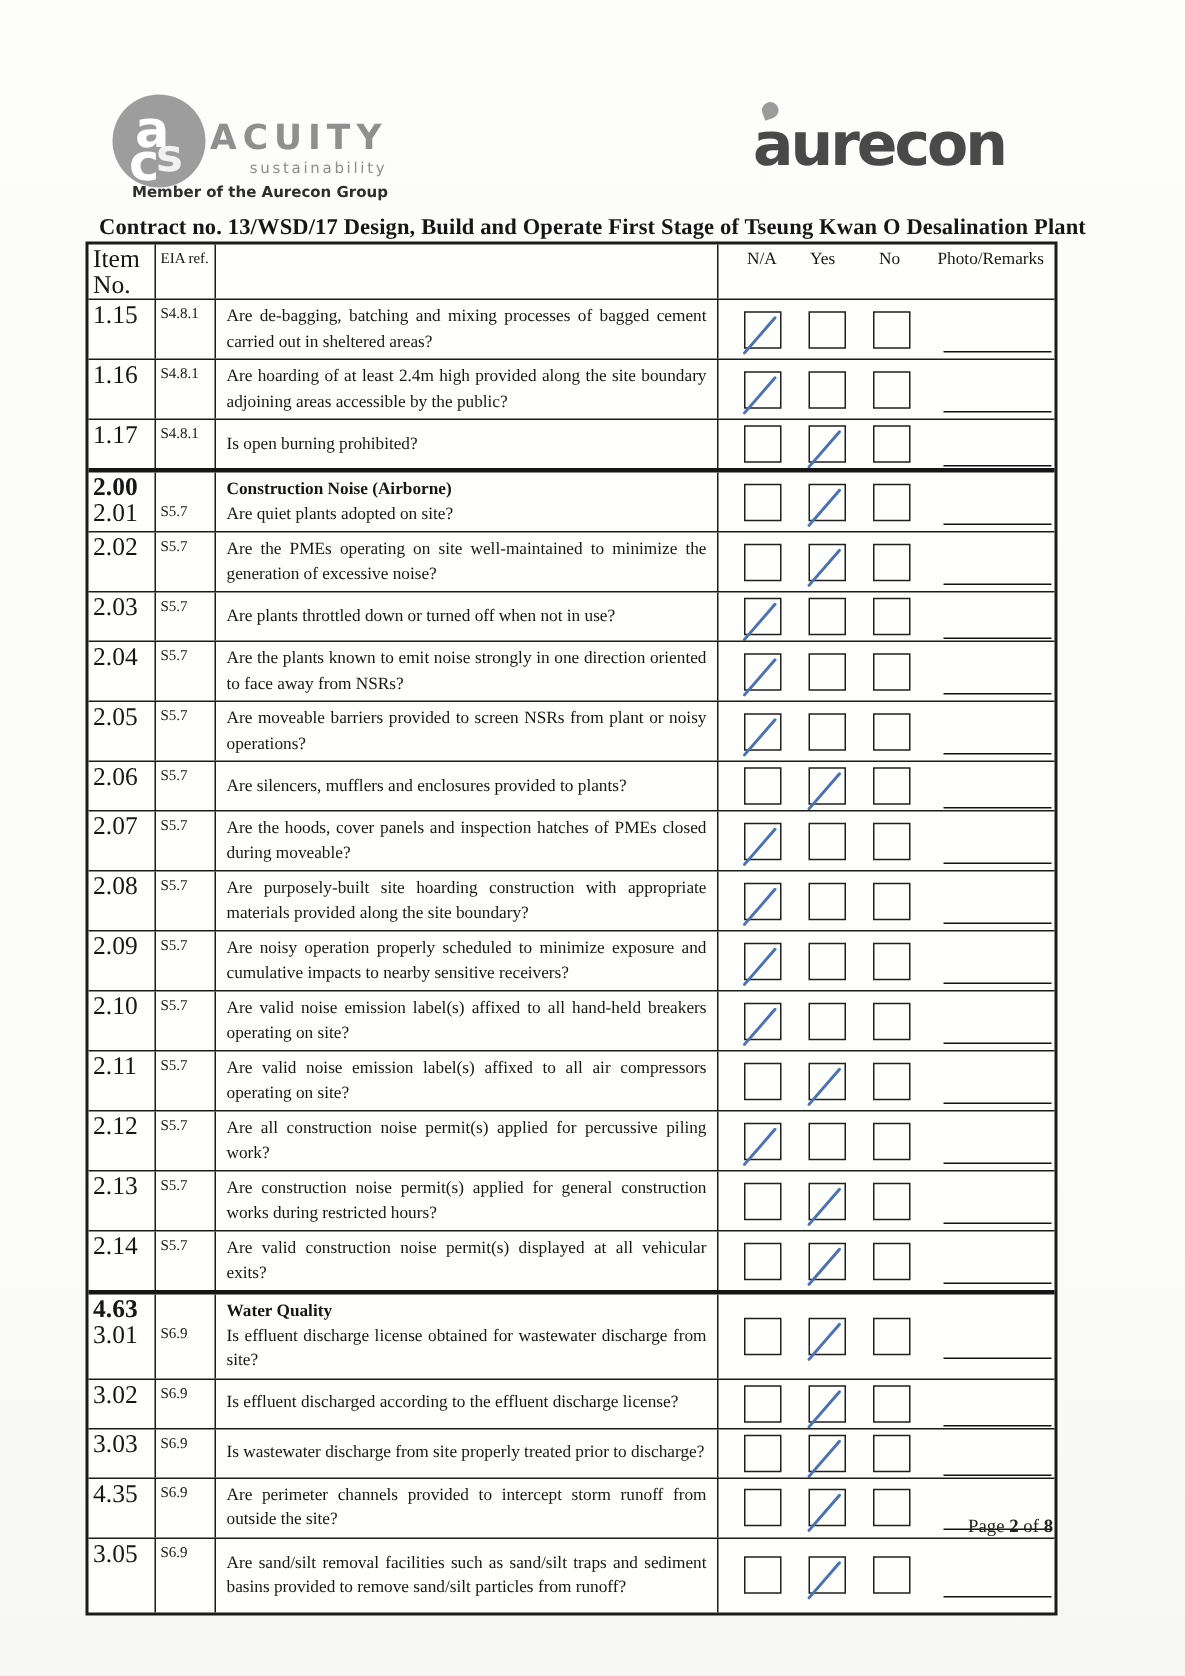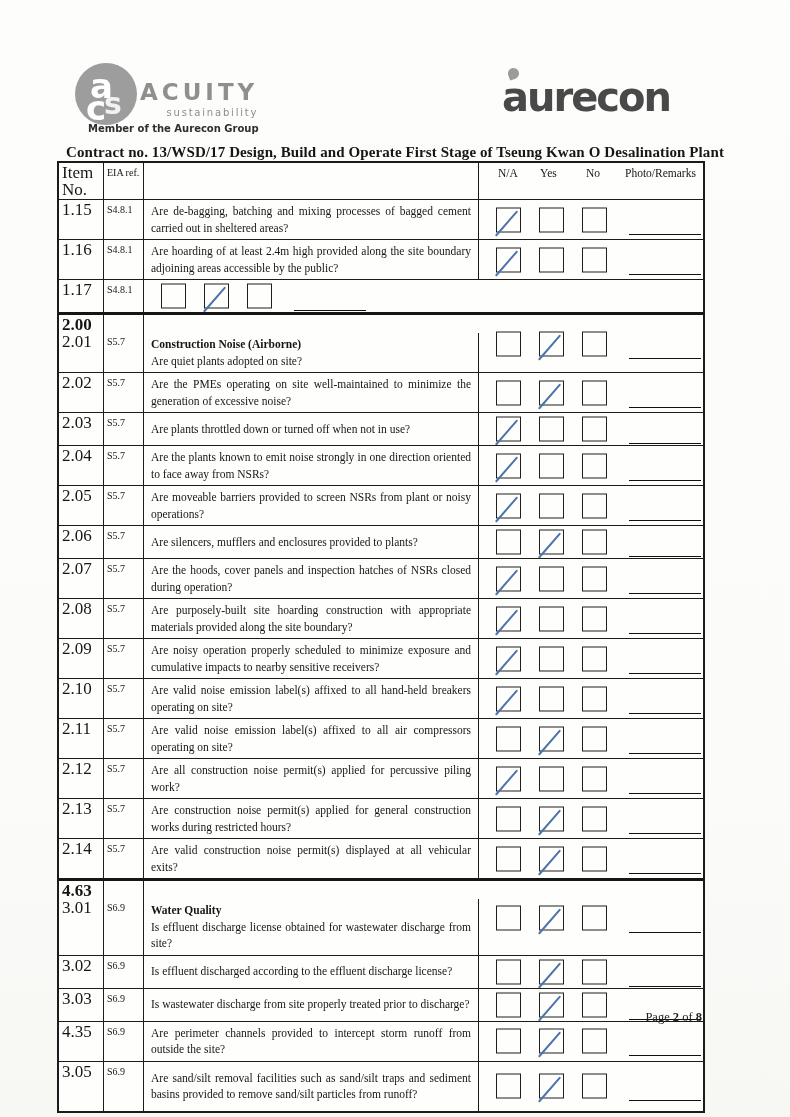--- a/index.html
+++ b/index.html
@@ -22,21 +22,21 @@
   .doc-title{position:absolute;left:0;top:144px;width:100%;text-align:center;font-weight:bold;font-size:15px;letter-spacing:.1px;}
   
   .ctable{position:absolute;left:57px;top:161px;width:648px;border:2px solid #1b1b1b;box-sizing:border-box;background:#fefefd;}
   .trow{display:flex;border-top:1px solid #1b1b1b;min-height:33px;box-sizing:border-box;position:relative;}
   .trow.thead{border-top:none;min-height:36px;}
   .trow.section-row{border-top:3px solid #161616;}
   .trow:last-child{min-height:50px;}
   .c-item{width:45px;border-right:1px solid #1b1b1b;box-sizing:border-box;padding:2px 2px 0 3px;font-size:17px;line-height:16.5px;}
   .c-eia{width:40px;border-right:1px solid #1b1b1b;box-sizing:border-box;padding:2px 1px 0 3px;font-size:10px;line-height:16.5px;}
   .c-q{flex:1;border-right:1.5px solid #1b1b1b;box-sizing:border-box;padding:3px 7px;display:flex;flex-direction:column;justify-content:center;font-size:11.5px;line-height:16.5px;}
-  .section-row .c-q{justify-content:flex-start;margin-top:18px;}
+  .section-row .c-q{justify-content:flex-start;}
   .section-row .c-eia{padding-top:18.5px;}
   .section-row .item-main{font-weight:bold;}
   .item-main,.item-sub{display:block;}
   .q-section{font-weight:bold;}
   .q-text{text-align:justify;}
   .c-ans{width:224px;position:relative;box-sizing:border-box;}
   
   .hl{position:absolute;top:4px;font-size:11.5px;}
   .hl-na{left:19px;} .hl-yes{left:61px;} .hl-no{left:107px;} .hl-rem{left:146px;}
   .thead .c-item span{display:block;}
@@ -128,20 +128,24 @@
       <span class="cb no"></span>
       <span class="remark-line"></span>
     </div>
   </div>
         <div class="trow">
     <div class="c-item">
       <span class="item-main">1.17</span>
 
     </div>
     <div class="c-eia">S4.8.1</div>
+    <div class="c-q">
+
+      <div class="q-text">Is open burning prohibited?</div>
+    </div>
     <div class="c-ans">
       <span class="cb na"></span>
       <span class="cb yes ticked">
               <span class="tick"></span>
             </span>
       <span class="cb no"></span>
       <span class="remark-line"></span>
     </div>
   </div>
         <div class="trow section-row">
@@ -259,21 +263,21 @@
     </div>
   </div>
         <div class="trow">
     <div class="c-item">
       <span class="item-main">2.07</span>
 
     </div>
     <div class="c-eia">S5.7</div>
     <div class="c-q">
 
-      <div class="q-text">Are the hoods, cover panels and inspection hatches of NSRs closed during operation?</div>
+      <div class="q-text">Are the hoods, cover panels and inspection hatches of PMEs closed during moveable?</div>
     </div>
     <div class="c-ans">
       <span class="cb na ticked">
               <span class="tick"></span>
             </span>
       <span class="cb yes"></span>
       <span class="cb no"></span>
       <span class="remark-line"></span>
     </div>
   </div>

